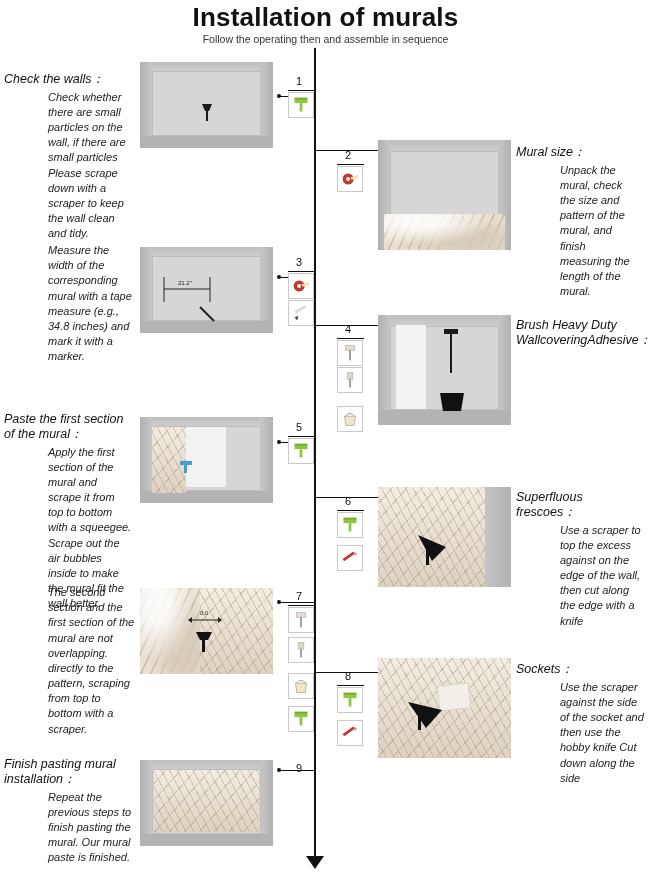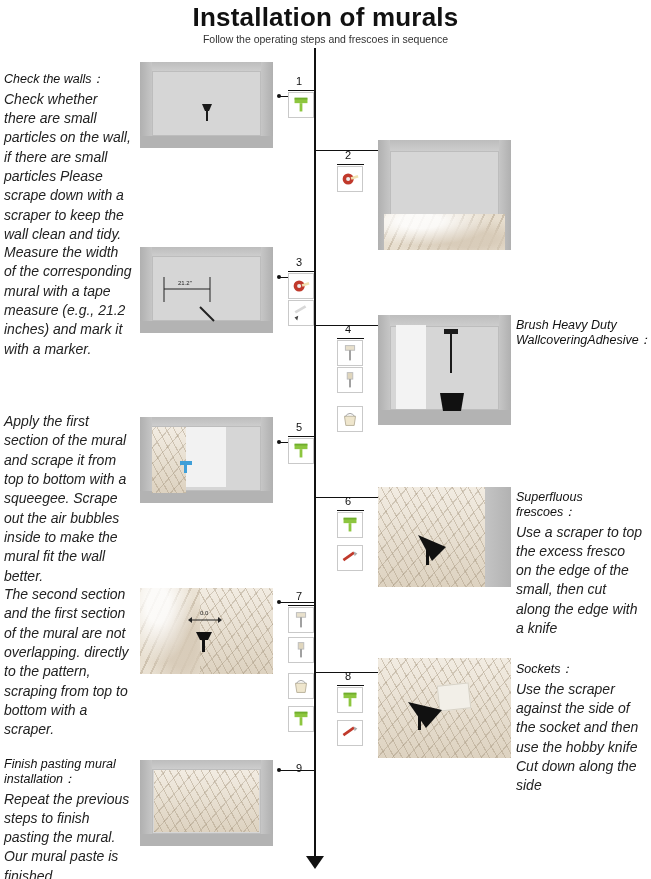--- a/index.html
+++ b/index.html
@@ -42,21 +42,21 @@
   
   .dot{position:absolute;width:4px;height:4px;border-radius:50%;background:#111;}
   .hline{position:absolute;height:1px;background:#111;}
 
   
   .txtblock{position:absolute;font-style:italic;}
   .txtblock .h{
     font-size:12.5px;font-weight:400;color:#111;line-height:1.18;margin-bottom:3px;
   }
   .txtblock .b{
-    font-size:14px;color:#222;line-height:1.38;
+    font-size:11px;color:#222;line-height:1.38;margin-left:44px;
   }
 
   
   .photo{
     position:absolute;overflow:hidden;background:#cfcfcf;
   }
   .photo .inner{position:absolute;inset:0;}
 
   
   .room{
@@ -107,21 +107,21 @@
   .toolcard svg{display:block;width:100%;height:100%;}
 
   .sq-label{position:absolute;font-size:6px;color:#222;}
 </style>
 </head>
 <body>
 
 <div class="page">
 
   <div class="title">Installation of murals</div>
-  <div class="subtitle">Follow the operating steps and frescoes in sequence</div>
+  <div class="subtitle">Follow the operating then and assemble in sequence</div>
 
   <div class="timeline"></div>
   <div class="timeline-arrow"></div>
 
   <div class="txtblock" style="left:4px;top:72px;width:128px;">
     <div class="h">Check the walls：</div>
     <div class="b">Check whether there are small particles on the wall, if there are small particles Please scrape down with a scraper to keep the wall clean and tidy.</div>
   </div>
 
   <div class="photo" style="left:140px;top:62px;width:133px;height:86px;">
@@ -167,23 +167,27 @@
   <div class="photo" style="left:378px;top:140px;width:133px;height:110px;">
     <div class="inner">
       <div class="room"></div>
       <div class="ceil"></div>
       <div class="wall-shadow"></div>
       <div class="wall-shadow r"></div>
       <div class="mural" style="left:6px;right:6px;bottom:0;height:36px;"></div>
     </div>
   </div>
 
+  <div class="txtblock" style="left:516px;top:145px;width:122px;">
+    <div class="h">Mural size：</div>
+    <div class="b">Unpack the mural, check the size and pattern of the mural, and finish measuring the length of the mural.</div>
+  </div>
 
   <div class="txtblock" style="left:4px;top:243px;width:128px;">
-    <div class="b">Measure the width of the corresponding mural with a tape measure (e.g., 21.2 inches) and mark it with a marker.</div>
+    <div class="b">Measure the width of the corresponding mural with a tape measure (e.g., 34.8 inches) and mark it with a marker.</div>
   </div>
 
   <div class="photo" style="left:140px;top:247px;width:133px;height:86px;">
     <div class="inner">
       <div class="room"></div>
       <div class="ceil"></div>
       <div class="wall-shadow"></div>
       <div class="wall-shadow r"></div>
       <div class="room-floor"></div>
       <svg viewBox="0 0 133 86" style="position:absolute;inset:0;">
@@ -252,20 +256,21 @@
         <path d="M62 78 L86 78 L83 96 L65 96 Z" fill="#111"></path>
       </svg>
     </div>
   </div>
 
   <div class="txtblock" style="left:516px;top:318px;width:128px;">
     <div class="h">Brush Heavy Duty WallcoveringAdhesive：</div>
   </div>
 
   <div class="txtblock" style="left:4px;top:412px;width:128px;">
+    <div class="h">Paste the first section of the mural：</div>
     <div class="b">Apply the first section of the mural and scrape it from top to bottom with a squeegee. Scrape out the air bubbles inside to make the mural fit the wall better.</div>
   </div>
 
   <div class="photo" style="left:140px;top:417px;width:133px;height:86px;">
     <div class="inner">
       <div class="room"></div>
       <div class="ceil"></div>
       <div class="wall-shadow"></div>
       <div class="wall-shadow r"></div>
       <div class="room-floor"></div>
@@ -315,21 +320,21 @@
       <div style="position:absolute;right:0;top:0;width:26px;height:100%;background:linear-gradient(90deg,#c4c4c4,#b2b2b2);"></div>
       <svg viewBox="0 0 133 100" style="position:absolute;inset:0;">
         <path d="M40 48 L68 60 L54 74 Z" fill="#111"></path>
         <rect x="48" y="56" width="3" height="22" fill="#111"></rect>
       </svg>
     </div>
   </div>
 
   <div class="txtblock" style="left:516px;top:490px;width:128px;">
     <div class="h">Superfluous frescoes：</div>
-    <div class="b">Use a scraper to top the excess fresco on the edge of the small, then cut along the edge with a knife</div>
+    <div class="b">Use a scraper to top the excess against on the edge of the wall, then cut along the edge with a knife</div>
   </div>
 
   <div class="txtblock" style="left:4px;top:585px;width:133px;">
     <div class="b">The second section and the first section of the mural are not overlapping. directly to the pattern, scraping from top to bottom with a scraper.</div>
   </div>
 
   <div class="photo" style="left:140px;top:588px;width:133px;height:86px;">
     <div class="inner">
       <div class="leafy" style="inset:0;"></div>
       <div class="mural" style="left:0;top:0;width:60px;height:100%;"></div>

